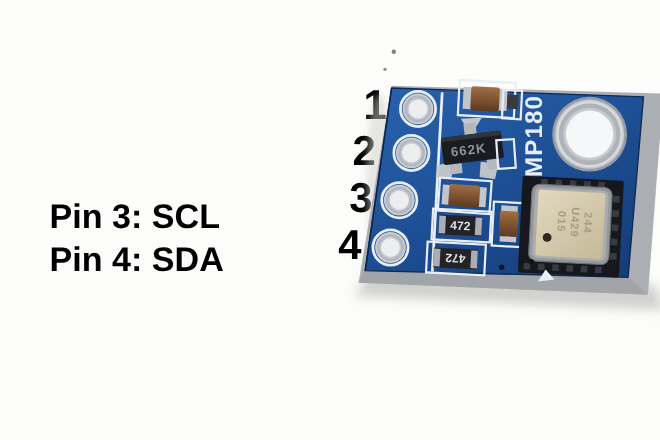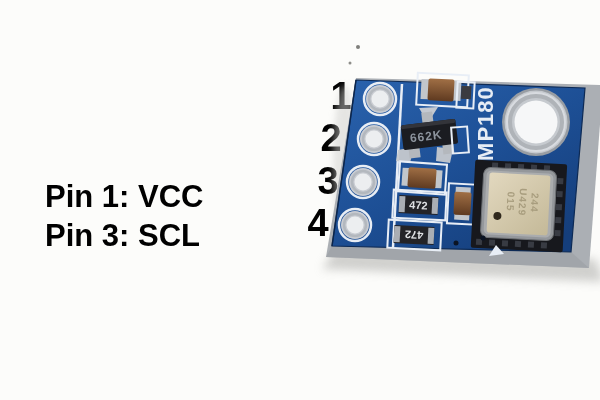--- a/index.html
+++ b/index.html
@@ -24,22 +24,22 @@
   svg.board-svg{position:absolute;left:0;top:0;}
   .silk-text{fill:#e7edf5;font-weight:bold;font-family:"Liberation Sans",sans-serif;}
   .chip-text{font-family:"Liberation Sans",sans-serif;}
 </style>
 </head>
 <body>
 
 <div class="stage">
 
   <div class="pin-legend">
-    <div>Pin 1: VCC</div>
     <div>Pin 3: SCL</div>
+    <div>Pin 4: SDA</div>
   </div>
 
   <div class="pin-num pin-num-1">1</div>
   <div class="pin-num pin-num-2">2</div>
   <div class="pin-num pin-num-3">3</div>
   <div class="pin-num pin-num-4">4</div>
 
   <svg class="board-svg" width="600" height="400" viewBox="0 0 600 400">
     <defs>
       <linearGradient id="pcb" x1="0" y1="0" x2="0.8" y2="1">

